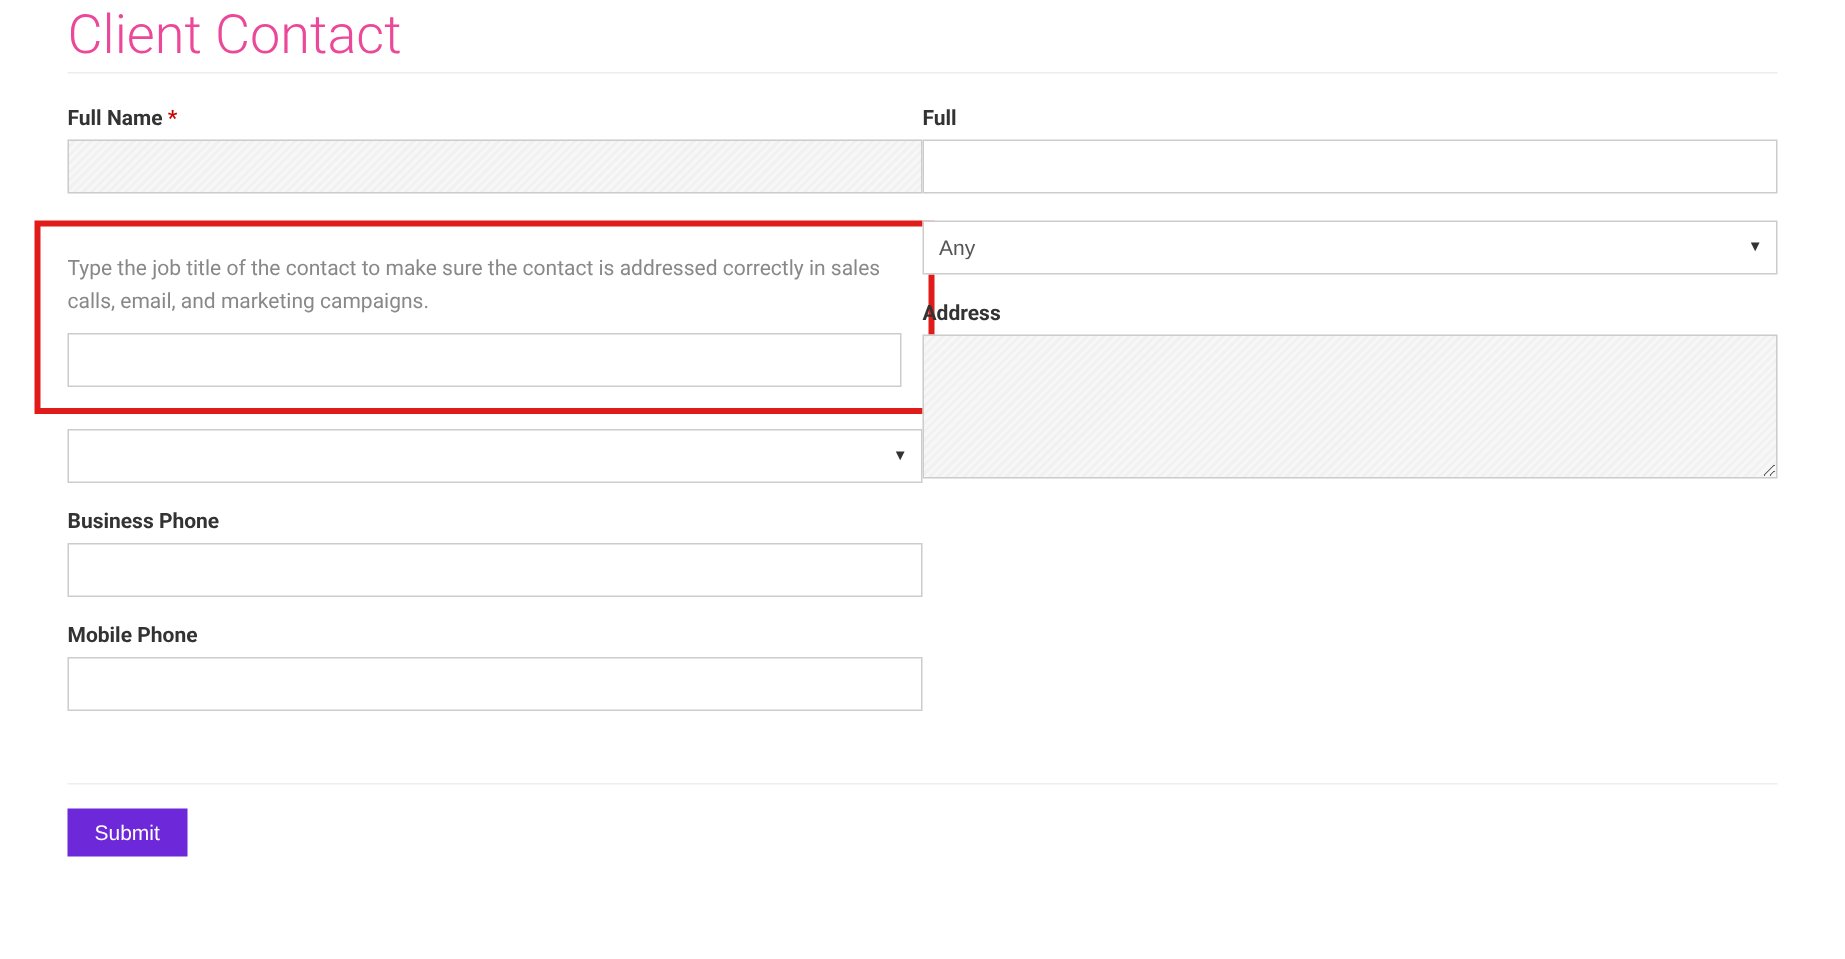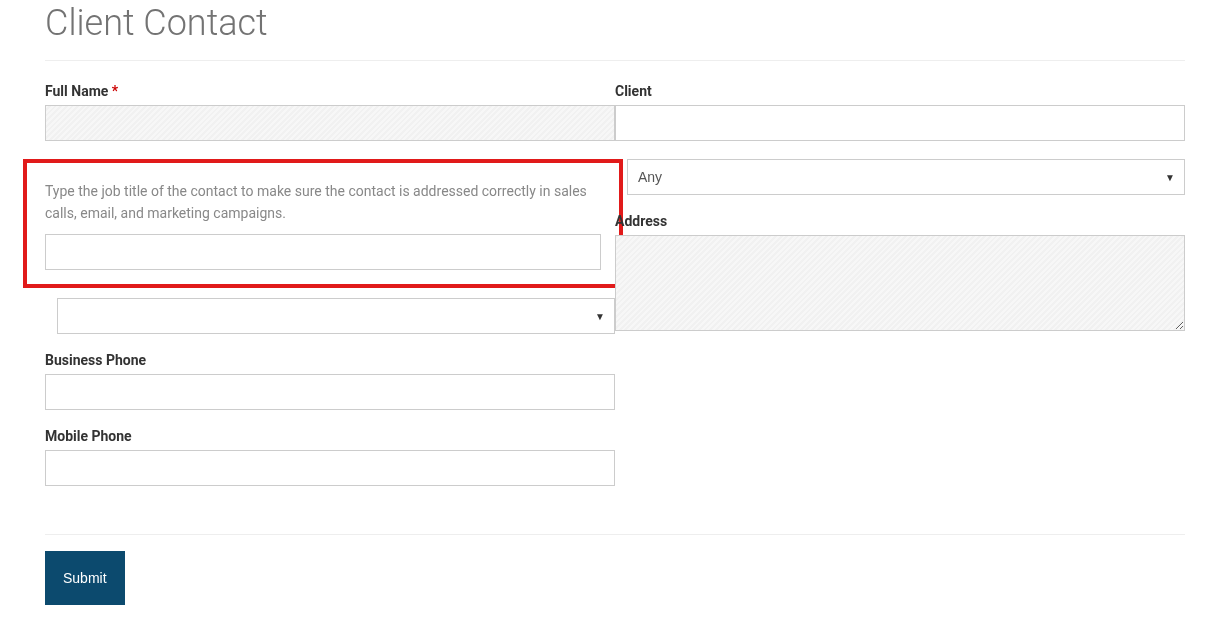--- a/index.html
+++ b/index.html
@@ -12,22 +12,22 @@
       background: #fff;
       color: #333;
       width: 1230px;
     }
     .page {
       padding: 0 45px 20px 45px;
     }
     .page-title {
       font-size: 36px;
       font-weight: 300;
-      color: #737373;
-      margin-bottom: 16px;
+      color: #ec4899;
+      margin-bottom: 4px;
       margin-top: 2px;
     }
     hr.divider {
       border: none;
       border-top: 1px solid #eee;
       margin-bottom: 22px;
     }
     hr.divider-bottom {
       border: none;
       border-top: 1px solid #eee;
@@ -76,21 +76,20 @@
     }
     select.form-control {
       appearance: none;
       -webkit-appearance: none;
       background-image: none;
       padding-right: 24px;
       position: relative;
     }
     .select-wrap {
       position: relative;
-      margin-left: 12px;
     }
     .select-caret {
       position: absolute;
       right: 10px;
       top: 50%;
       transform: translateY(-50%);
       pointer-events: none;
       color: #333;
       font-size: 10px;
     }
@@ -115,24 +114,24 @@
       margin-top: 6px;
     }
     .description {
       font-size: 14px;
       font-weight: 400;
       color: #888;
       line-height: 1.55;
       margin-bottom: 10px;
     }
     .btn-primary {
-      background: #0c4a6e;
+      background: #6d28d9;
       color: #fff;
       border: none;
-      padding: 19px 18px;
+      padding: 8px 18px;
       font-size: 14px;
       cursor: pointer;
     }
   </style>
 </head>
 <body>
 
 <div class="page">
   <h1 class="page-title">Client Contact</h1>
   <hr class="divider">
@@ -171,21 +170,21 @@
       <div class="form-group">
         <label class="form-label">Mobile Phone</label>
         <input type="text" class="form-control" value="" style="">
       </div>
 
     </div>
 
     <div class="col">
 
       <div class="form-group">
-        <label class="form-label">Client</label>
+        <label class="form-label">Full</label>
         <input type="text" class="form-control" value="" style="">
       </div>
 
 
       <div class="form-group">
         <div class="select-wrap">
           <select class="form-control">
             <option>Any</option>
           </select>
           <span class="select-caret">▼</span>

